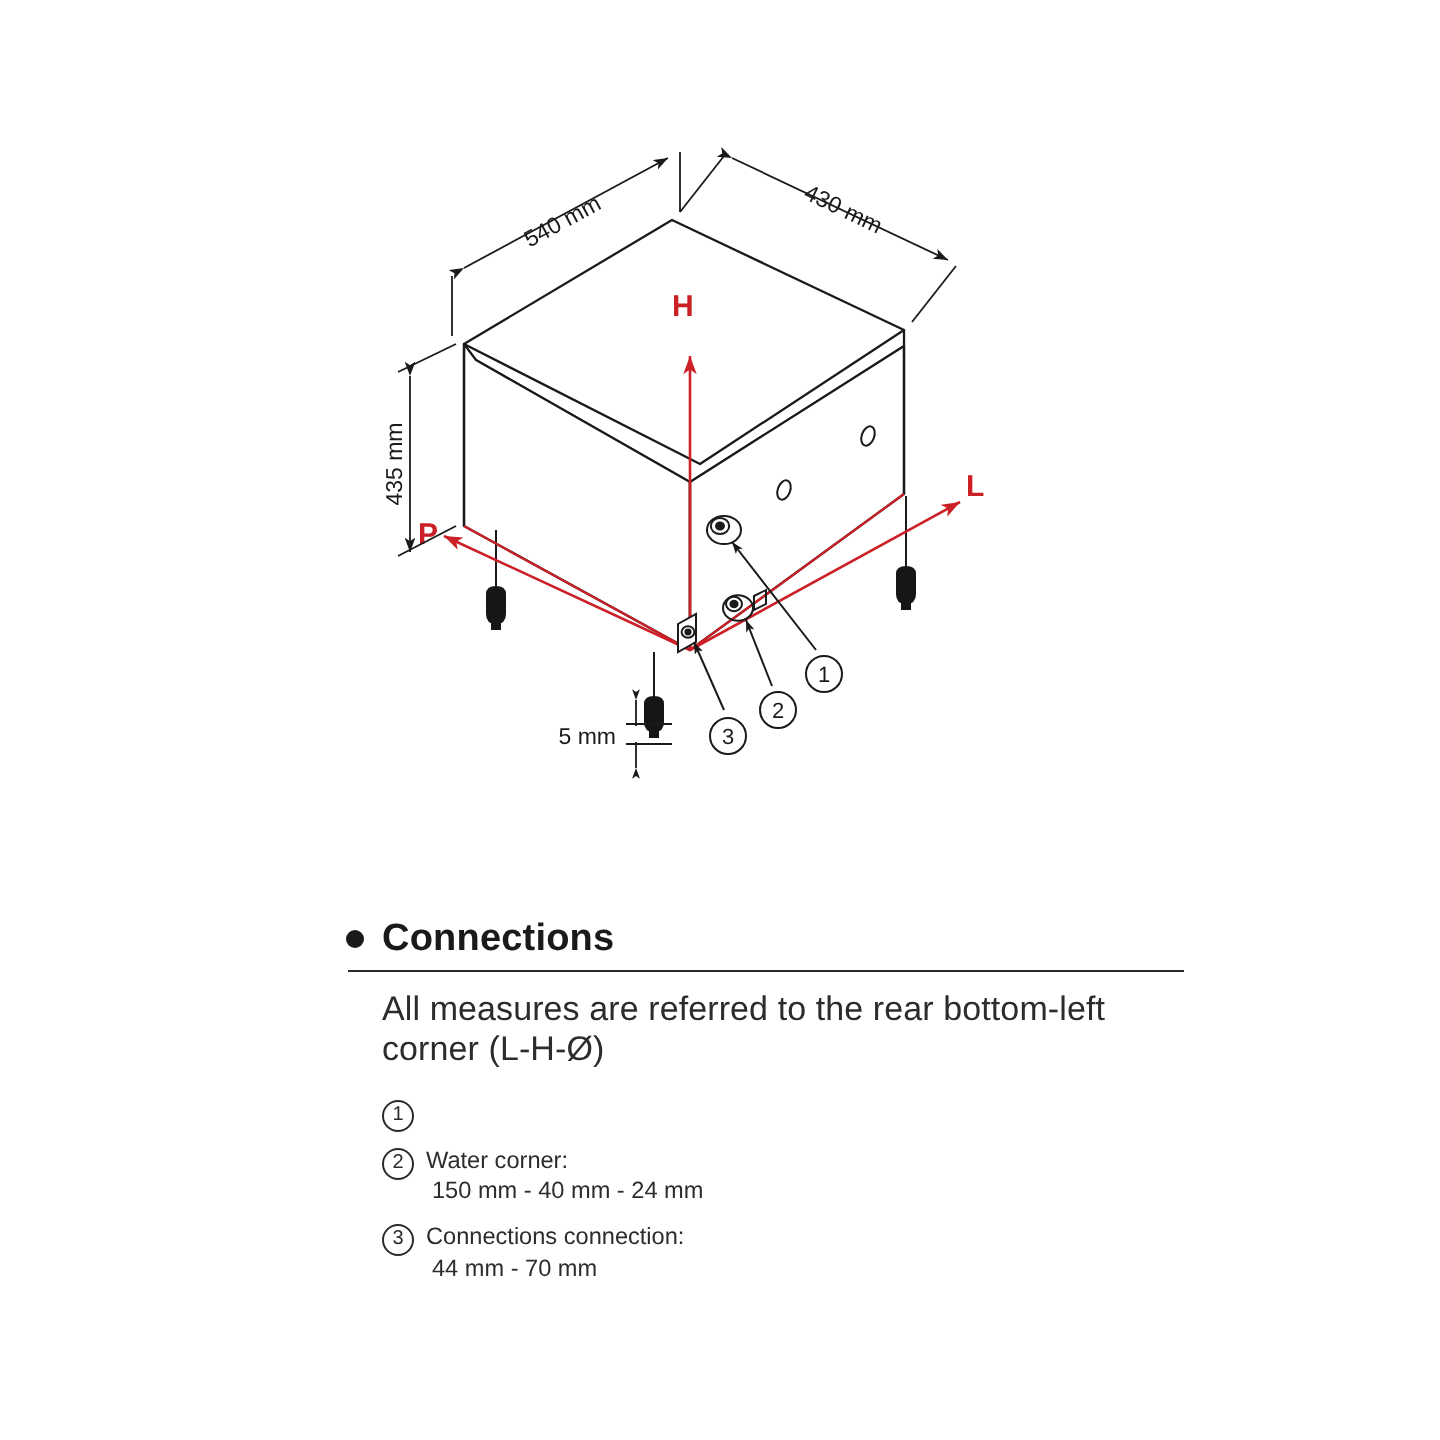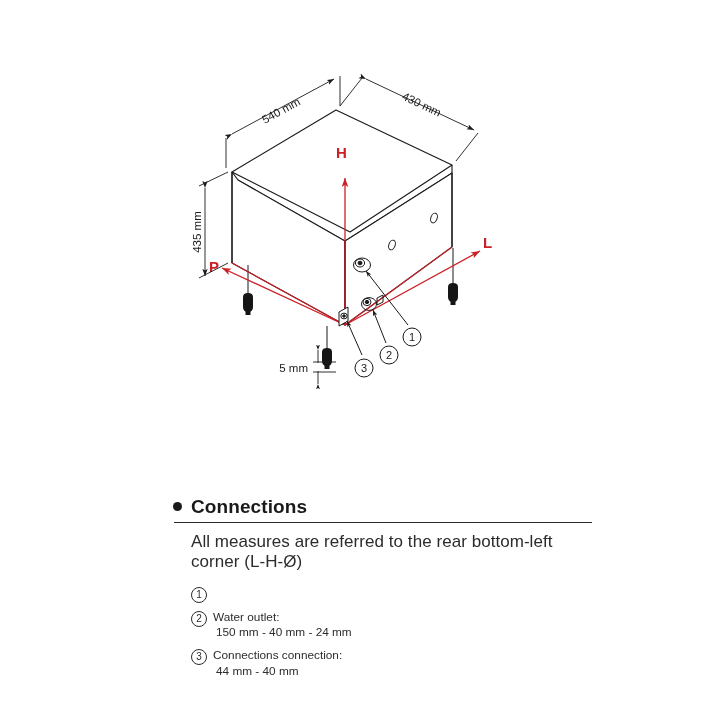--- a/index.html
+++ b/index.html
@@ -26,21 +26,21 @@
     position: absolute;
     left: 0;
     top: 0;
     width: 720px;
     height: 470px;
   }
   
   #connections {
     position: absolute;
     left: 172px;
-    top: 497px;
+    top: 460px;
     width: 420px;
   }
   .conn-head {
     display: flex;
     align-items: center;
     gap: 9px;
     padding-left: 1px;
   }
   .conn-bullet {
     width: 9px;
@@ -246,29 +246,29 @@
 
     <div class="conn-list">
 
       <div class="conn-item">
         <span class="conn-num">1</span>
       </div>
 
       <div class="conn-item">
         <span class="conn-num">2</span>
         <span class="conn-lines">
-          <span>Water outlet:</span><br>
+          <span>Water corner:</span><br>
           <span class="l2">150 mm - 40 mm - 24 mm</span>
         </span>
       </div>
 
       <div class="conn-item">
         <span class="conn-num">3</span>
         <span class="conn-lines">
           <span>Connections connection:</span><br>
-          <span class="l2">44 mm - 40 mm</span>
+          <span class="l2">44 mm - 70 mm</span>
         </span>
       </div>
 
     </div>
   </div>
 
 </div>
 
 </body></html>

